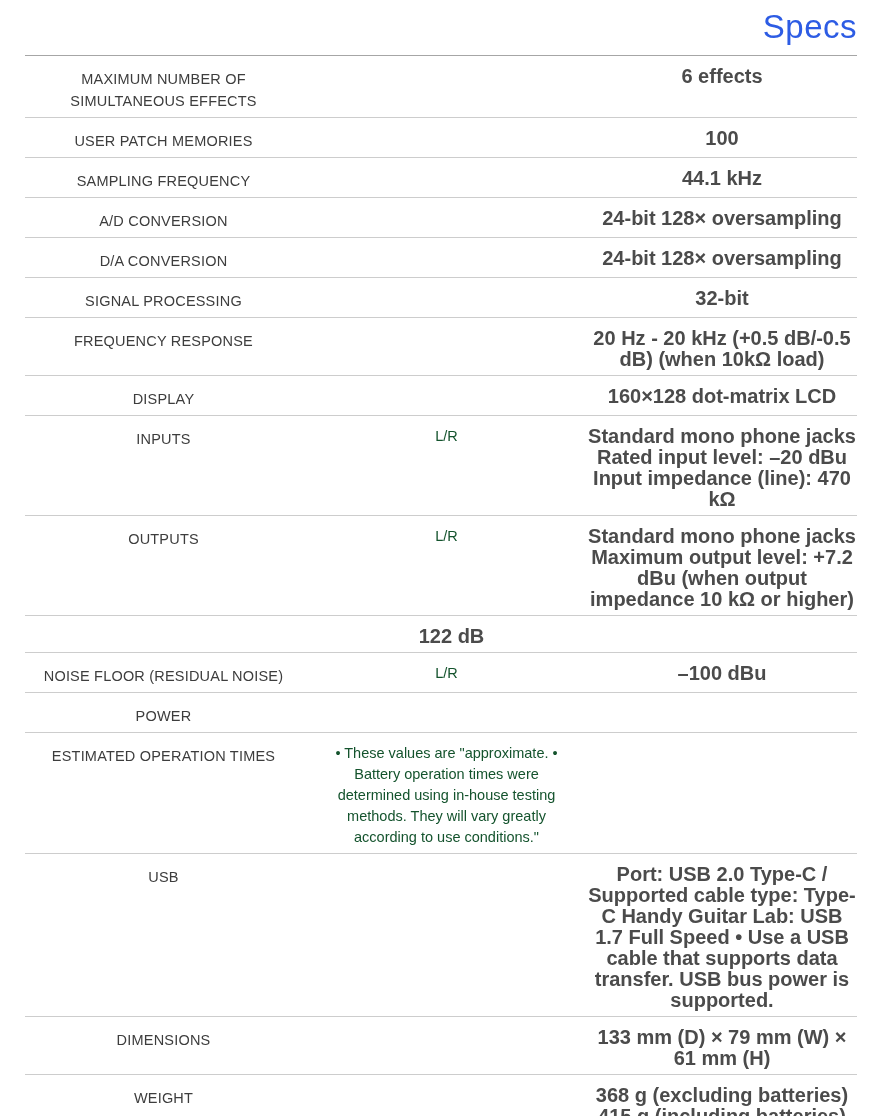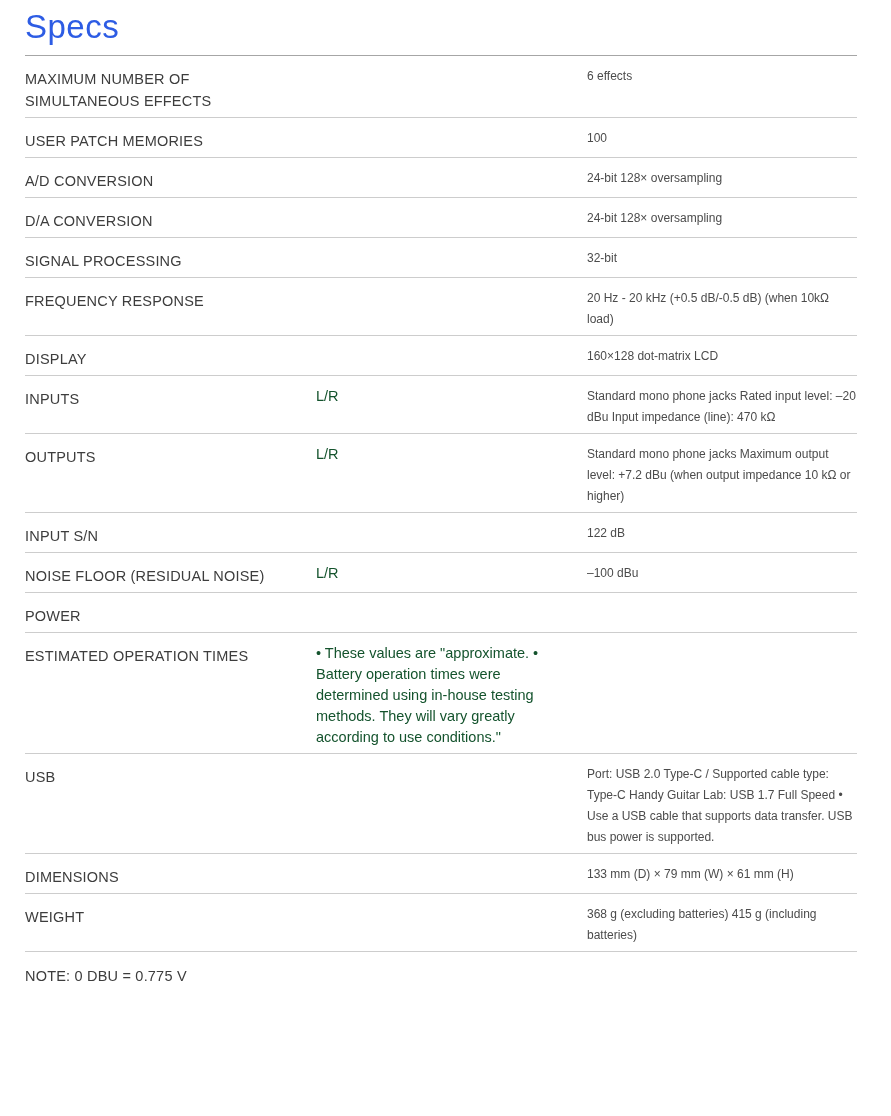--- a/index.html
+++ b/index.html
@@ -17,48 +17,51 @@
     border-bottom: 1px solid #a6a6a6;
     padding-bottom: 9px;
   }
   .page-title {
     font-size: 33px;
     font-weight: 400;
     letter-spacing: 0.5px;
     color: #2d5ce4;
     font-stretch: semi-condensed;
     line-height: 38px;
+    text-align: right;
   }
   .spec-table { width: 832px; }
   .spec-row {
     display: grid;
     grid-template-columns: 291px 271px 270px;
     border-bottom: 1px solid #cdcdcd;
     padding: 10px 0 5px 0;
+    text-align: center;
   }
   .spec-label {
     font-size: 14.5px;
     line-height: 22px;
     color: #3d3d3d;
     letter-spacing: 0.2px;
     text-transform: uppercase;
     font-stretch: semi-condensed;
     padding-right: 14px;
     padding-top: 2px;
   }
   .spec-mid {
     font-size: 14.5px;
     line-height: 21px;
     color: #14532d;
     padding-right: 10px;
   }
   .spec-value {
-    font-size: 12px;
+    font-size: 20px;
     line-height: 21px;
     color: #4b4b4b;
+    font-weight: bold;
   }
   .footer-note {
     font-size: 14.5px;
     line-height: 22px;
     color: #3d3d3d;
     letter-spacing: 0.2px;
     text-transform: uppercase;
     font-stretch: semi-condensed;
     padding-top: 13px;
   }
@@ -78,20 +81,25 @@
       <div class="spec-mid"></div>
       <div class="spec-value">6 effects</div>
     </div>
 
     <div class="spec-row">
       <div class="spec-label">USER PATCH MEMORIES</div>
       <div class="spec-mid"></div>
       <div class="spec-value">100</div>
     </div>
 
+    <div class="spec-row">
+      <div class="spec-label">SAMPLING FREQUENCY</div>
+      <div class="spec-mid"></div>
+      <div class="spec-value">44.1 kHz</div>
+    </div>
 
     <div class="spec-row">
       <div class="spec-label">A/D CONVERSION</div>
       <div class="spec-mid"></div>
       <div class="spec-value">24-bit 128× oversampling</div>
     </div>
 
     <div class="spec-row">
       <div class="spec-label">D/A CONVERSION</div>
       <div class="spec-mid"></div>
@@ -122,21 +130,20 @@
       <div class="spec-value">Standard mono phone jacks Rated input level: –20 dBu Input impedance (line): 470 kΩ</div>
     </div>
 
     <div class="spec-row">
       <div class="spec-label">OUTPUTS</div>
       <div class="spec-mid">L/R</div>
       <div class="spec-value">Standard mono phone jacks Maximum output level: +7.2 dBu (when output impedance 10 kΩ or higher)</div>
     </div>
 
     <div class="spec-row">
-      <div class="spec-label">INPUT S/N</div>
       <div class="spec-mid"></div>
       <div class="spec-value">122 dB</div>
     </div>
 
     <div class="spec-row">
       <div class="spec-label">NOISE FLOOR (RESIDUAL NOISE)</div>
       <div class="spec-mid">L/R</div>
       <div class="spec-value">–100 dBu</div>
     </div>
 

